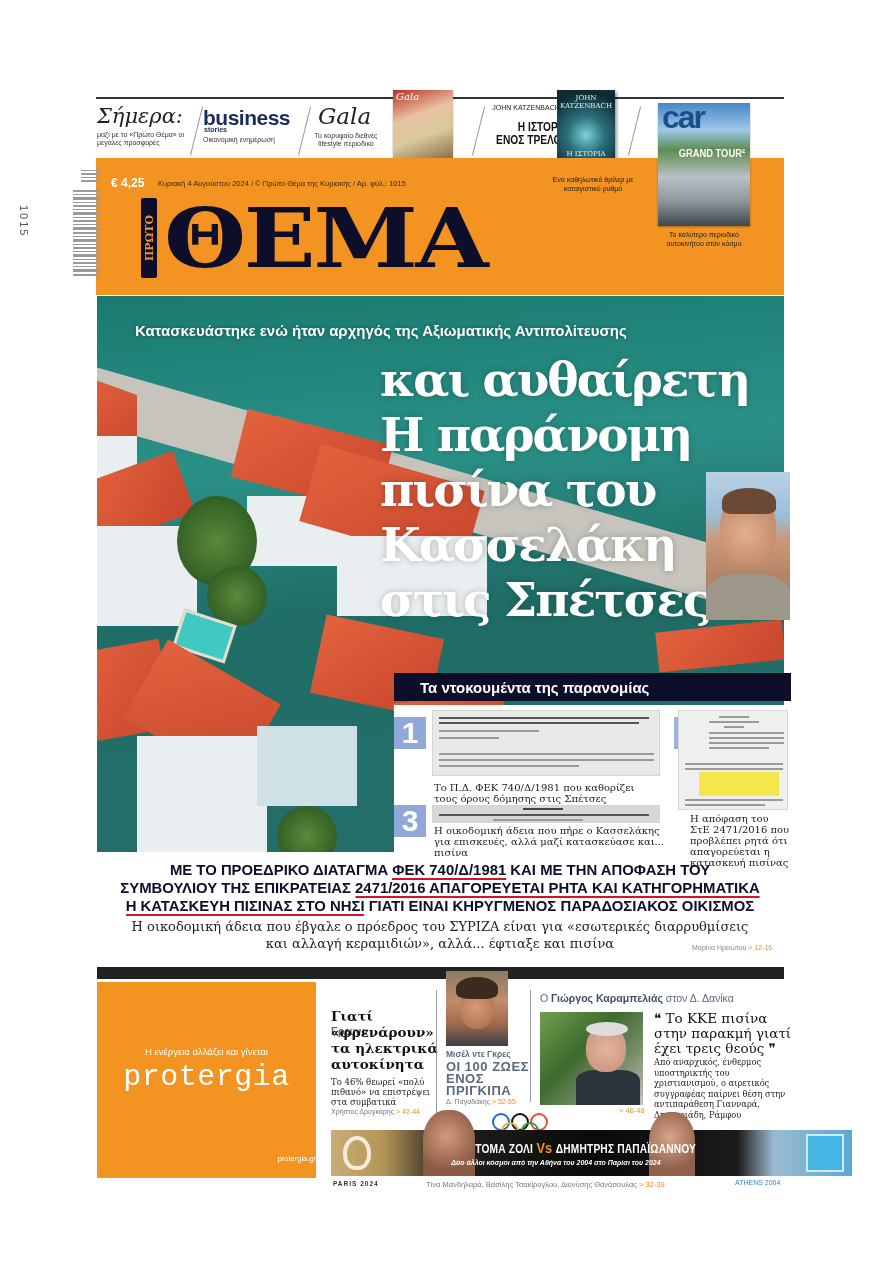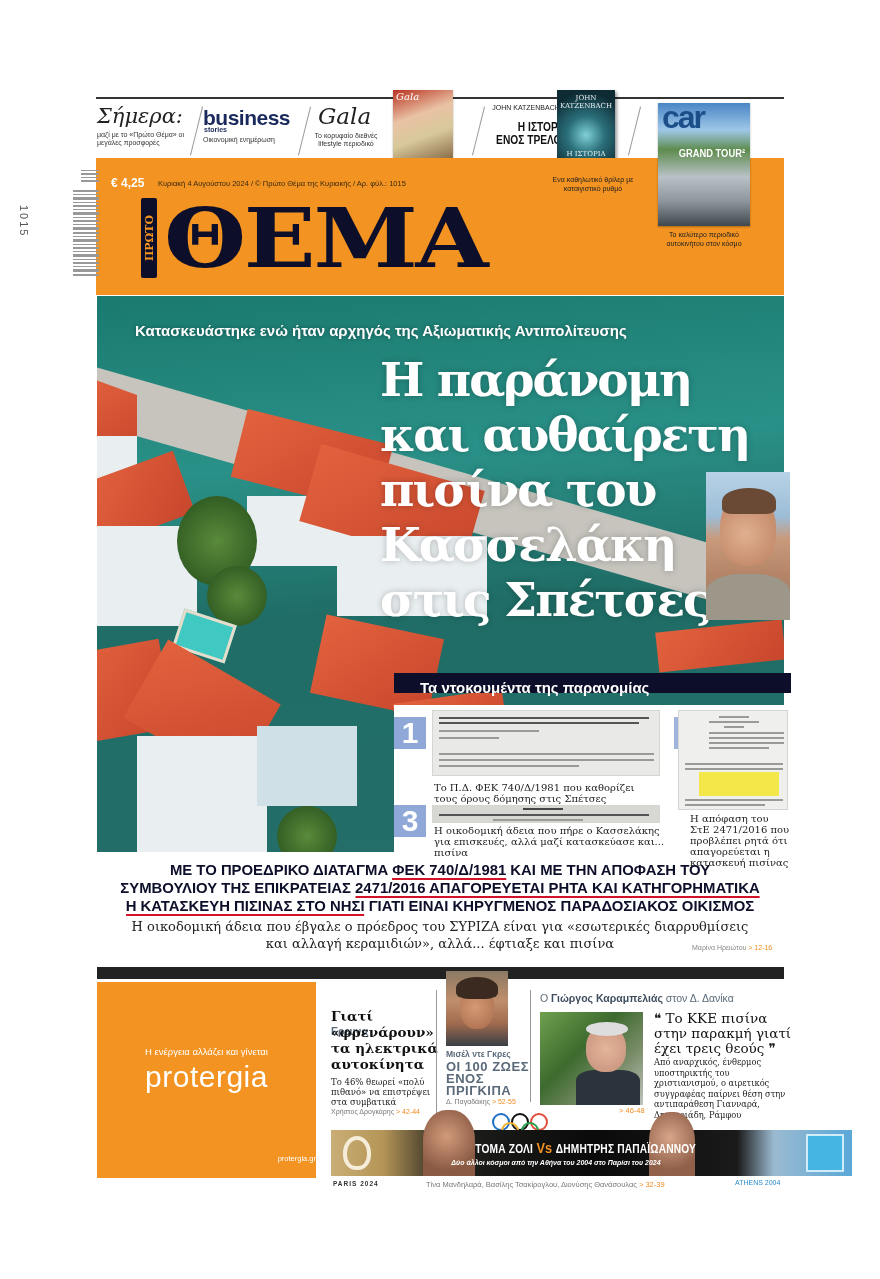--- a/index.html
+++ b/index.html
@@ -54,41 +54,41 @@
   .pool { position: absolute; background: #3fc9c2; border: 3px solid #e6dccb; transform: rotate(18deg); }
 
   .kicker { left: 135px; top: 322px; font-size: 15px; font-weight: bold; color: #fff; text-shadow: 0 0 4px rgba(0,0,0,.4); }
   .headline { left: 380px; top: 352px; font-family: "DejaVu Serif", serif; font-weight: bold; font-size: 47px; line-height: 55px; color: #fff; letter-spacing: -2px; text-shadow: 0 0 6px rgba(0,0,0,.25); }
   .portrait { left: 706px; top: 472px; width: 84px; height: 148px; background: linear-gradient(180deg,#b8d2e6 0%,#9cbdd7 30%,#c99a7c 45%,#b58467 70%,#8a8578 100%); }
   .portrait-head { position: absolute; left: 14px; top: 22px; width: 56px; height: 72px; border-radius: 45%; background: radial-gradient(circle at 45% 55%,#e0b090 0%,#c48a6a 70%); }
   .portrait-hair { position: absolute; left: 16px; top: 16px; width: 54px; height: 26px; border-radius: 50% 50% 20% 20%; background: #6a4a34; }
   .portrait-shirt { position: absolute; left: 0; bottom: 0; width: 100%; height: 46px; background: #9d978a; border-radius: 40% 40% 0 0; }
 
   
-  .docs-bar { left: 394px; top: 673px; width: 397px; height: 20px; background: #0d0f2a; }
+  .docs-bar { left: 394px; top: 673px; width: 397px; height: 28px; background: #0d0f2a; }
   .docs-title { position: absolute; left: 26px; top: 6px; color: #fff; font-size: 15px; font-weight: bold; }
   .docs-panel { left: 394px; top: 705px; width: 397px; height: 150px; background: #fff; }
   .num { position: absolute; width: 32px; height: 32px; background: #8fa8d8; color: #fff; font-weight: bold; font-size: 30px; line-height: 32px; text-align: center; font-family: "Liberation Sans", sans-serif; }
   .paper { position: absolute; background: #e9e9e7; border: 1px solid #d5d5d2; }
   .paper-line { position: absolute; height: 1.5px; background: #9a9a96; }
   .highlight { position: absolute; background: #f3e74a; }
   .doc-cap { position: absolute; font-family: "DejaVu Serif", serif; font-size: 10px; line-height: 11px; color: #222; }
 
   
   .deck { left: 90px; top: 861px; width: 700px; text-align: center; font-family: "Liberation Sans", sans-serif; font-weight: bold; font-size: 15.5px; line-height: 18px; color: #0d0f2a; transform: scaleX(0.96); }
   .deck .ul { border-bottom: 2px solid #d3122a; }
   .subdeck { left: 90px; top: 918px; width: 700px; text-align: center; font-family: "DejaVu Serif", serif; font-size: 13px; line-height: 17px; color: #222; }
   .byline-main { left: 692px; top: 944px; font-size: 7px; color: #888; }
   .orange { color: #f08a1f; }
 
   
   .black-bar { left: 97px; top: 967px; width: 687px; height: 12px; background: #222; }
   .ad { left: 97px; top: 982px; width: 219px; height: 196px; background: #f39321; }
   .ad-tag { position: absolute; left: 0; top: 64px; width: 100%; text-align: center; color: #fff; font-size: 9.5px; }
-  .ad-logo { position: absolute; left: 0; top: 78px; width: 100%; text-align: center; color: #fff; font-size: 30px; letter-spacing: 0.5px; }
+  .ad-logo { position: absolute; left: 0; top: 78px; width: 100%; text-align: center; color: #fff; font-size: 30px; letter-spacing: 0.5px; font-family: Liberation Mono, monospace; }
   .ad-url { position: absolute; left: 0; top: 172px; width: 100%; text-align: right; color: #fff; font-size: 7.5px; }
 
   .research-kicker { left: 331px; top: 993px; font-size: 10.5px; font-weight: bold; color: #5a6a7a; margin-top: 32px; }
   .research-title { left: 331px; top: 1008px; font-family: "DejaVu Serif", serif; font-weight: bold; font-size: 13.5px; line-height: 16px; color: #111; }
   .research-text { left: 331px; top: 1077px; font-family: "DejaVu Serif", serif; font-size: 8.5px; line-height: 10px; color: #222; width: 100px; }
   .research-by { left: 331px; top: 1108px; font-size: 7px; color: #777; }
   .vrule { width: 1px; background: #999; }
 
   .greek-photo { left: 446px; top: 971px; width: 62px; height: 75px; background: linear-gradient(180deg,#8a7a64 0%,#c08e6c 40%,#a06a4e 70%,#3a3f46 100%); }
   .greek-photo .face { position: absolute; left: 14px; top: 14px; width: 34px; height: 44px; border-radius: 45%; background: radial-gradient(circle at 45% 50%,#d59a74,#a66a4a); }
@@ -218,22 +218,22 @@
     <div class="wall" style="left:160px;top:310px;width:100px;height:80px;background:#cfe0e6"></div>
     <div class="roof" style="left:220px;top:210px;width:120px;height:80px;transform:rotate(12deg)"></div>
     <div class="tree" style="left:180px;top:390px;width:60px;height:60px"></div>
     <div class="roof" style="left:300px;top:280px;width:110px;height:70px;transform:rotate(-8deg)"></div>
     <div class="wall" style="left:300px;top:340px;width:110px;height:100px"></div>
   </div>
   <div class="roof" style="left:560px;top:330px;width:127px;height:40px;transform:rotate(-6deg)"></div>
 </div>
 <div class="abs kicker">Κατασκευάστηκε ενώ ήταν αρχηγός της Αξιωματικής Αντιπολίτευσης</div>
 <div class="abs headline">
+  <div>και αυθαίρετη</div>
   <div>Η παράνομη</div>
-  <div>και αυθαίρετη</div>
   <div>πισίνα του</div>
   <div>Κασσελάκη</div>
   <div>στις Σπέτσες</div>
 </div>
 <div class="abs portrait">
   <div class="portrait-shirt"></div>
   <div class="portrait-head"></div>
   <div class="portrait-hair"></div>
 </div>
 

